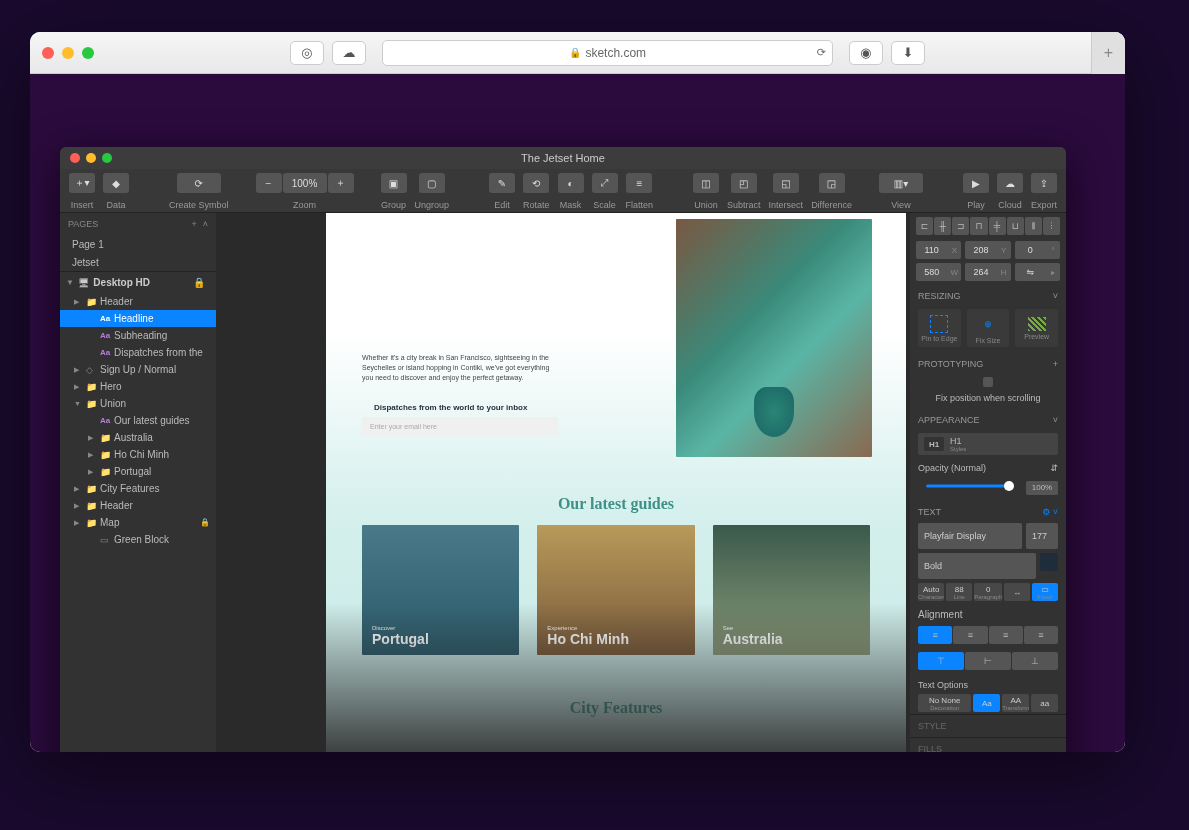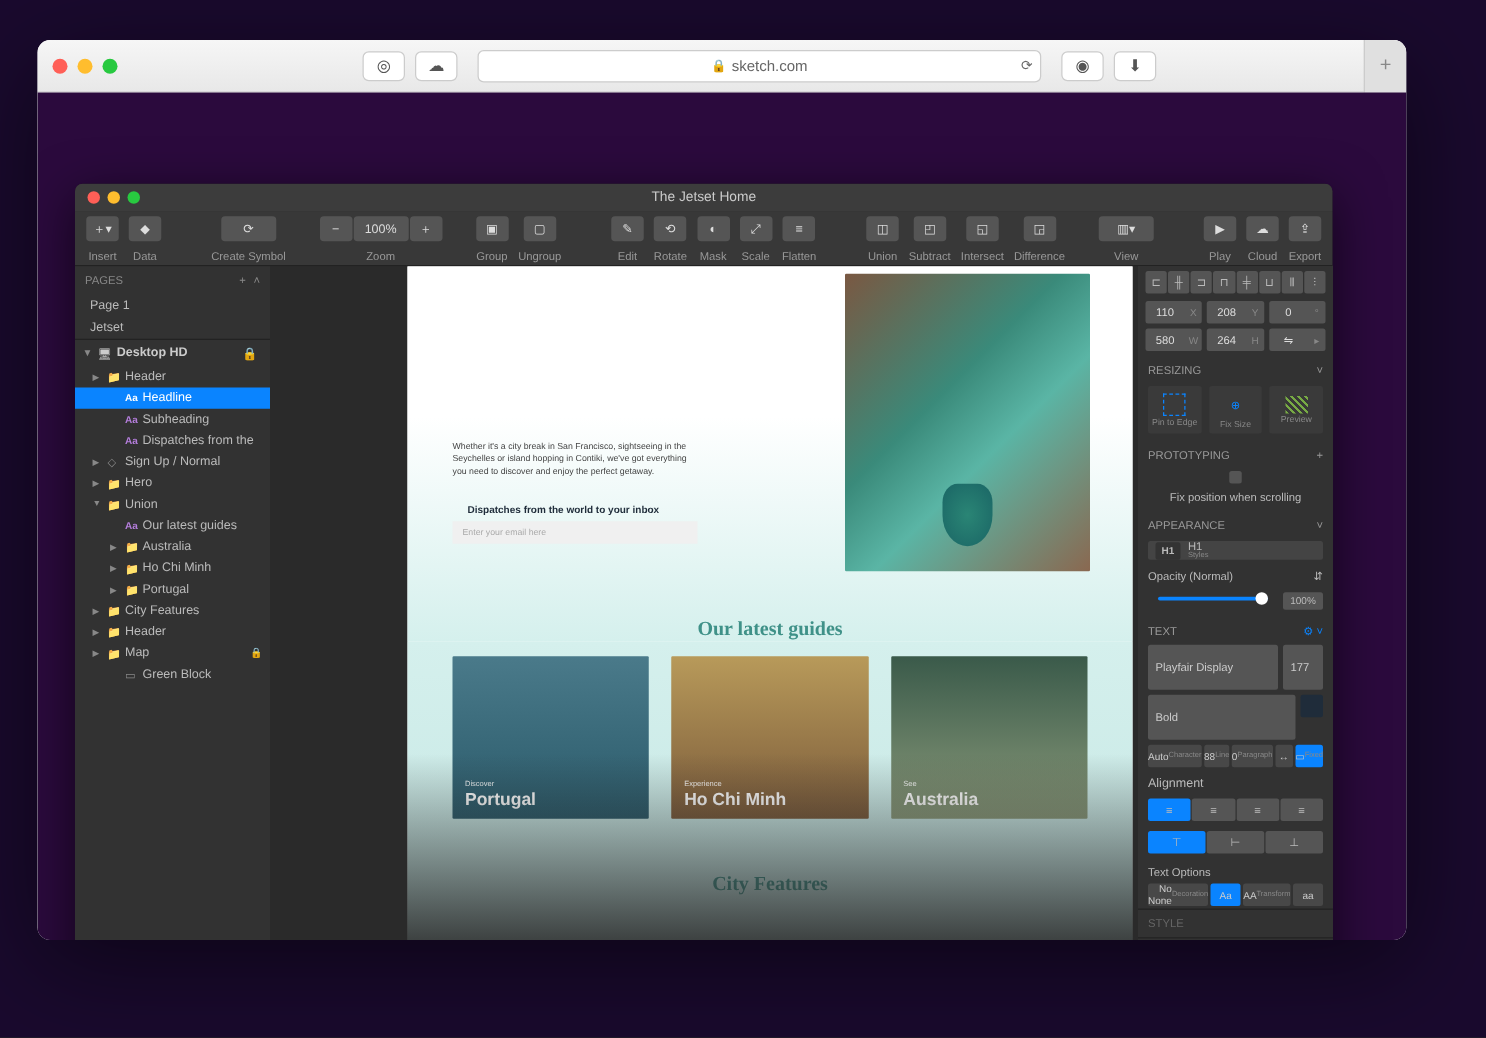--- a/index.html
+++ b/index.html
@@ -97,24 +97,24 @@
 .style-chip { margin: 4px 8px; height: 22px; background: #444; border-radius: 2px; display: flex; align-items: center; padding: 0 6px; gap: 6px; }
 .style-chip .h1-box { width: 20px; height: 14px; background: #333; font-size: 8px; font-weight:bold; display:flex;align-items:center;justify-content:center; border-radius:2px;}
 .style-chip .style-text { display:flex; flex-direction:column; line-height:1;}
 .style-chip .style-sub { font-size:6px; color:#888;}
 .opacity-row { padding: 4px 8px; display: flex; align-items: center; justify-content: space-between; }
 .slider { margin: 2px 8px 6px; height: 14px; position: relative; }
 .slider-track { position: absolute; top: 50%; left: 0; right: 0; height: 3px; background: #0a84ff; border-radius: 2px; transform: translateY(-50%);}
 .slider-thumb { position: absolute; right: 0; top: 50%; width: 10px; height: 10px; background: #fff; border-radius: 50%; transform: translate(0,-50%);}
 .opacity-val { width: 32px; height: 14px; background: #555; border-radius: 2px; text-align: center; font-size: 8px; line-height: 14px; }
 .text-input-row { display: flex; gap: 4px; padding: 2px 8px; }
-.text-field { flex: 1; height: 36px; background: #555; border-radius: 2px; display: flex; align-items: center; padding: 0 6px; font-size: 9px; color: #ccc; }
+.text-field { flex: 1; height: 26px; background: #555; border-radius: 2px; display: flex; align-items: center; padding: 0 6px; font-size: 9px; color: #ccc; }
 .color-swatch { width: 18px; height: 18px; background: #1f2c3a; border-radius: 2px; }
 .sub-opts { display: flex; gap: 2px; padding: 2px 8px; }
-.sub-opt { flex: 1; height: 18px; background: #484848; border-radius: 2px; display:flex;flex-direction:row;align-items:center;justify-content:center;text-align:right;}
+.sub-opt { flex: 1; height: 18px; background: #484848; border-radius: 2px; display:flex;flex-direction:column;align-items:center;justify-content:center;}
 .sub-opt.sel { background: #0a84ff; }
 .sub-opt .so-val { font-size:8px; color:#ccc;}
 .sub-opt .so-lbl { font-size:6px; color:#888;}
 .align-text-row { display:flex; gap:1px; padding:4px 8px;}
 .align-text-btn { flex:1; height:18px; background:#555; border-radius:2px; display:flex;align-items:center;justify-content:center;}
 .align-text-btn.sel { background:#0a84ff;}
 .faded-section { padding: 6px 8px; font-size: 9px; color: #666; text-transform: uppercase; border-top:1px solid #222;}
 
 </style>
 </head>

